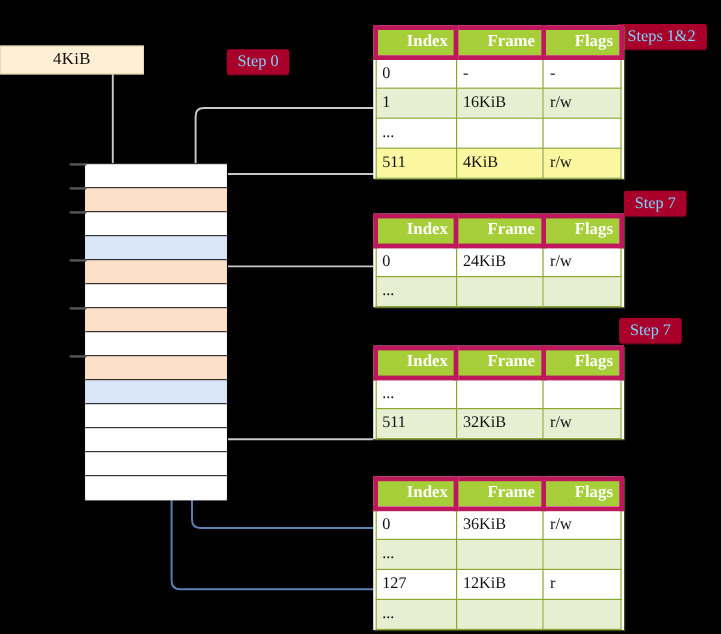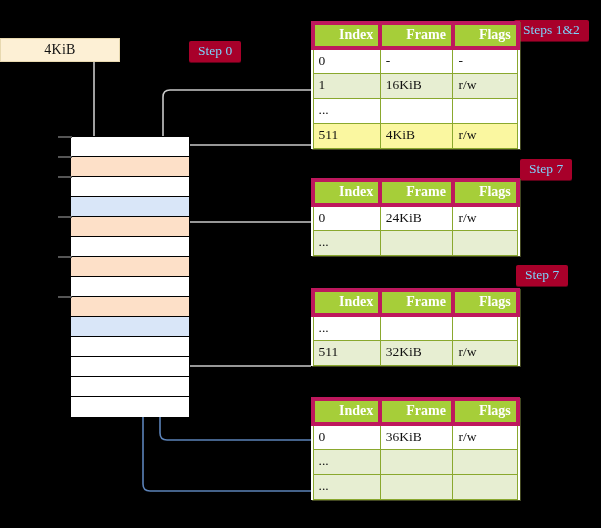--- a/index.html
+++ b/index.html
@@ -285,20 +285,25 @@
         <tr class="">
           <td class="col-index">0</td>
           <td class="col-frame">36KiB</td>
           <td class="col-flags">r/w</td>
         </tr>
         <tr class="alt">
           <td class="col-index">...</td>
           <td class="col-frame"></td>
           <td class="col-flags"></td>
         </tr>
+        <tr class="">
+          <td class="col-index">127</td>
+          <td class="col-frame">12KiB</td>
+          <td class="col-flags">r</td>
+        </tr>
         <tr class="alt">
           <td class="col-index">...</td>
           <td class="col-frame"></td>
           <td class="col-flags"></td>
         </tr>
       </tbody>
     </table>
 
 </div>
 

